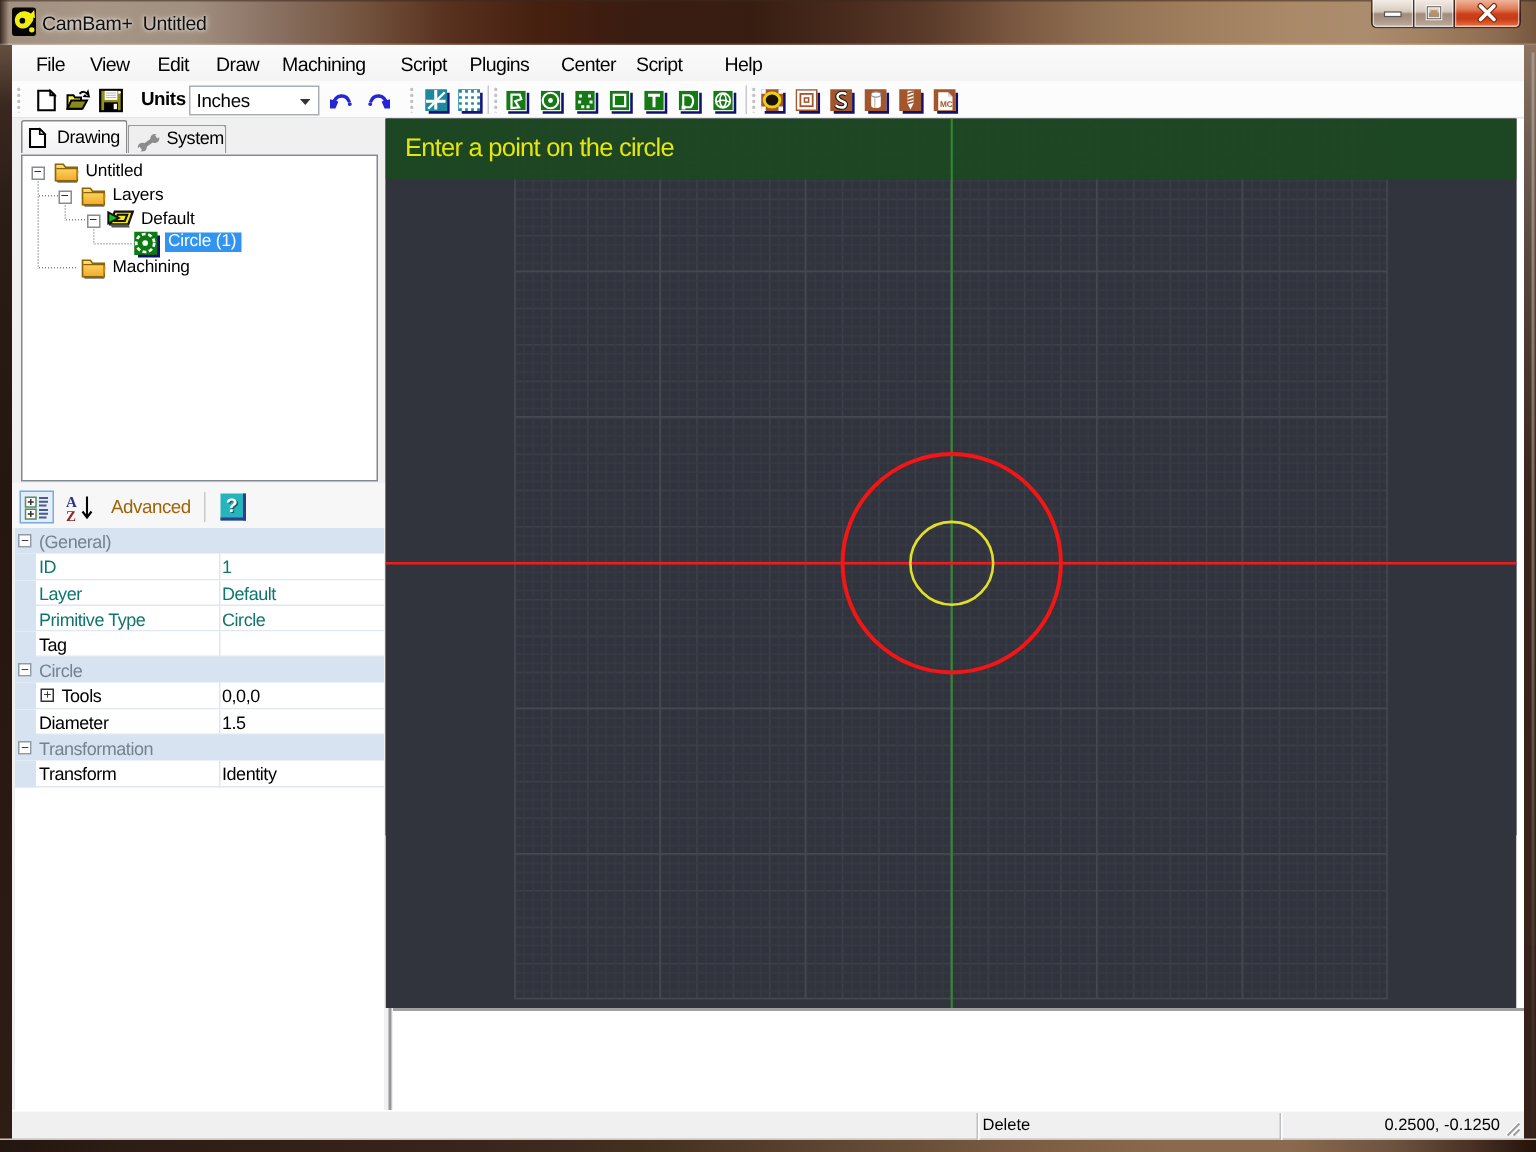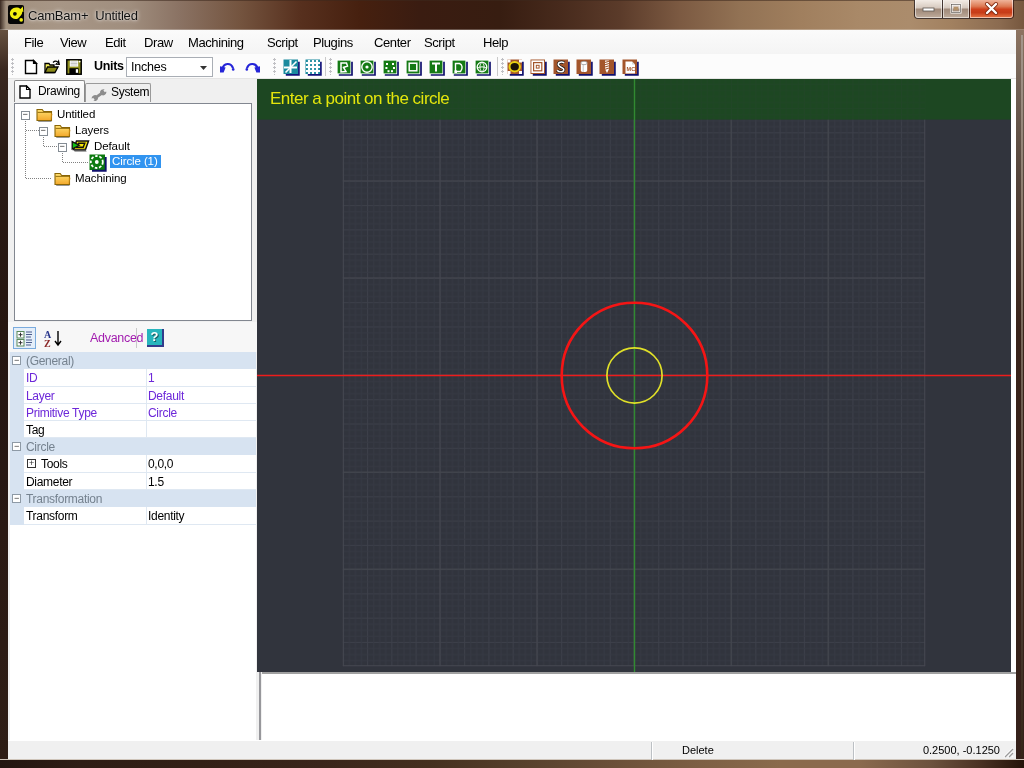--- a/index.html
+++ b/index.html
@@ -73,37 +73,37 @@
   .tnode { position:absolute; font-size:11.5px; letter-spacing:-0.1px; color:#000; white-space:nowrap; }
   .ebox { position:absolute; width:9px; height:9px; border:1px solid #848c94; background:#fff; }
   .ebox span { position:absolute; left:0.5px; top:-3.5px; font-size:9px; color:#222; }
   .dotv { position:absolute; width:1px; background-image:linear-gradient(180deg,#808080 1px,transparent 1px); background-size:1px 2px; }
   .doth { position:absolute; height:1px; background-image:linear-gradient(90deg,#808080 1px,transparent 1px); background-size:2px 1px; }
 
   
   #propbar { left:0; top:243px; width:250px; height:30px; background:#f7f7f7; }
   #catbtn { position:absolute; left:5px; top:5px; width:23px; height:22px;
     background:#e4eef9; border:1px solid #7aabdd; }
-  #advtext { position:absolute; left:66px; top:9px; font-size:12.5px; letter-spacing:-0.3px; color:#a21caf;margin-left:16px; }
+  #advtext { position:absolute; left:66px; top:9px; font-size:12.5px; letter-spacing:-0.3px; color:#a16207; }
   #propsep { position:absolute; left:128px; top:6px; width:1px; height:20px; background:#c9c9c9; }
   #helpbtn { position:absolute; left:139px; top:7px; width:17px; height:18px;
     background:#27b5bd; border-right:2px solid #323c8c; border-bottom:2px solid #323c8c;
     color:#fff; font-size:13px; font-weight:bold; text-align:center; line-height:16px;
     text-shadow:1px 1px 0 #1a5a60; }
 
   
   #propgrid { left:2px; top:273px; width:246px; height:388px; background:#fff; font-size:12px; letter-spacing:-0.3px; }
   .prow { position:absolute; left:0; width:246px; height:18px; }
   .pcat { background:#d7e3f1; color:#75828f; }
   .pitem { background:#fff; border-bottom:1px solid #dfe8f2; }
   .pmark { position:absolute; left:0; top:0; width:14px; height:18px; background:#d7e3f1; }
   .pname { position:absolute; left:16px; top:2px; }
   .pval { position:absolute; left:138px; top:2px; }
   .pdiv { position:absolute; left:136px; top:0; width:1px; height:18px; background:#dfe8f2; }
-  .gray { color:#6d28d9; }
+  .gray { color:#0f766e; }
   .minusbox { position:absolute; width:9px; height:9px; background:#fff; border:1px solid #8e9aa6;
     font-size:9px; line-height:7px; text-align:center; color:#333; }
 
   
   #splitter { left:250px; top:49px; width:4px; height:661px; background:#f0f0f0; }
   #splitline { position:absolute; left:1px; top:0; width:2px; height:661px; background:#97979b; }
 
   
   #canvaswrap { left:249px; top:49px; width:754px; height:478px; background:#31343d; }
   #bannertext { position:absolute; left:13px; top:10px; font-size:17px; letter-spacing:-0.5px; color:#e4e60c; }
@@ -488,20 +488,20 @@
         <circle cx="377.5" cy="296.5" r="72.8" fill="none" stroke="#f51515" stroke-width="2.6"></circle>
         <circle cx="377.5" cy="296.5" r="27.6" fill="none" stroke="#e0e028" stroke-width="1.7"></circle>
       </svg>
       <div id="bannertext">Enter a point on the circle</div>
     </div>
     <div class="abs" id="canvasbottom"></div>
     <div class="abs" id="belowcanvas"></div>
     <div class="abs" id="statusbar">
       <div class="ssep" style="left:643px"></div>
       <div class="ssep" style="left:845px"></div>
-      <span style="position:absolute;left:674px;top:3px">Delete</span>
+      <span style="position:absolute;left:647px;top:3px">Delete</span>
       <span style="position:absolute;right:16px;top:3px">0.2500, -0.1250</span>
       <svg style="position:absolute;right:2px;top:6px" width="11" height="11" viewBox="0 0 11 11">
         <path d="M10 1 L1 10 M10 5 L5 10 M10 9 L9 10" stroke="#ffffff" stroke-width="1.6"></path>
         <path d="M10 2 L2 10 M10 6 L6 10 M10 10 L10 10" stroke="#9a9a9a" stroke-width="1.2"></path>
       </svg>
     </div>
   </div>
 
 </body></html>

